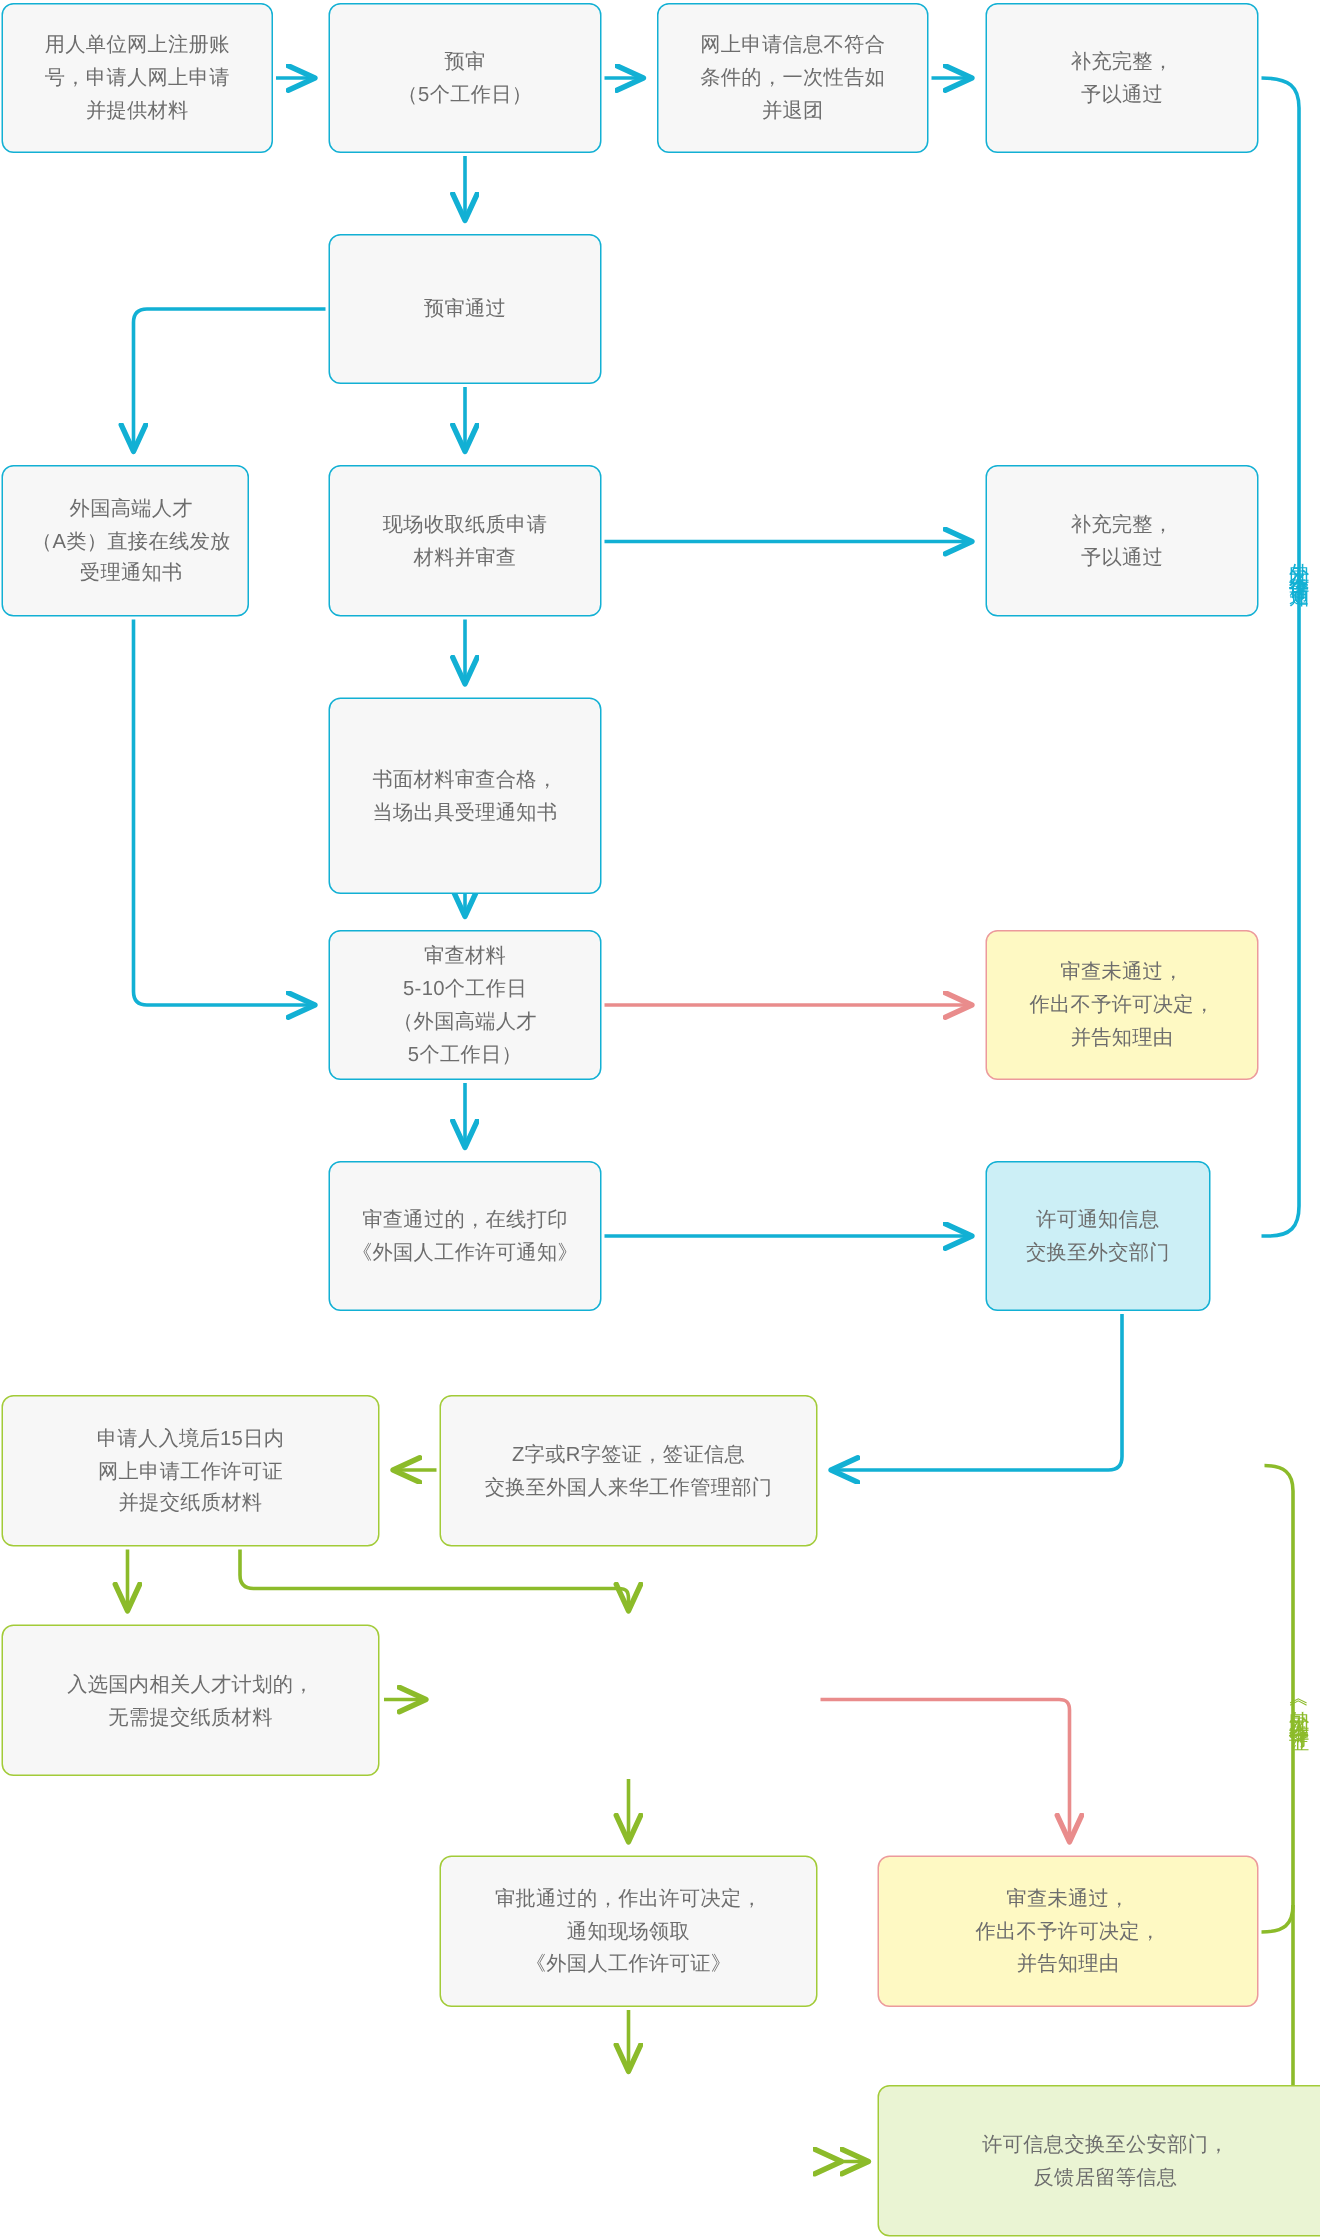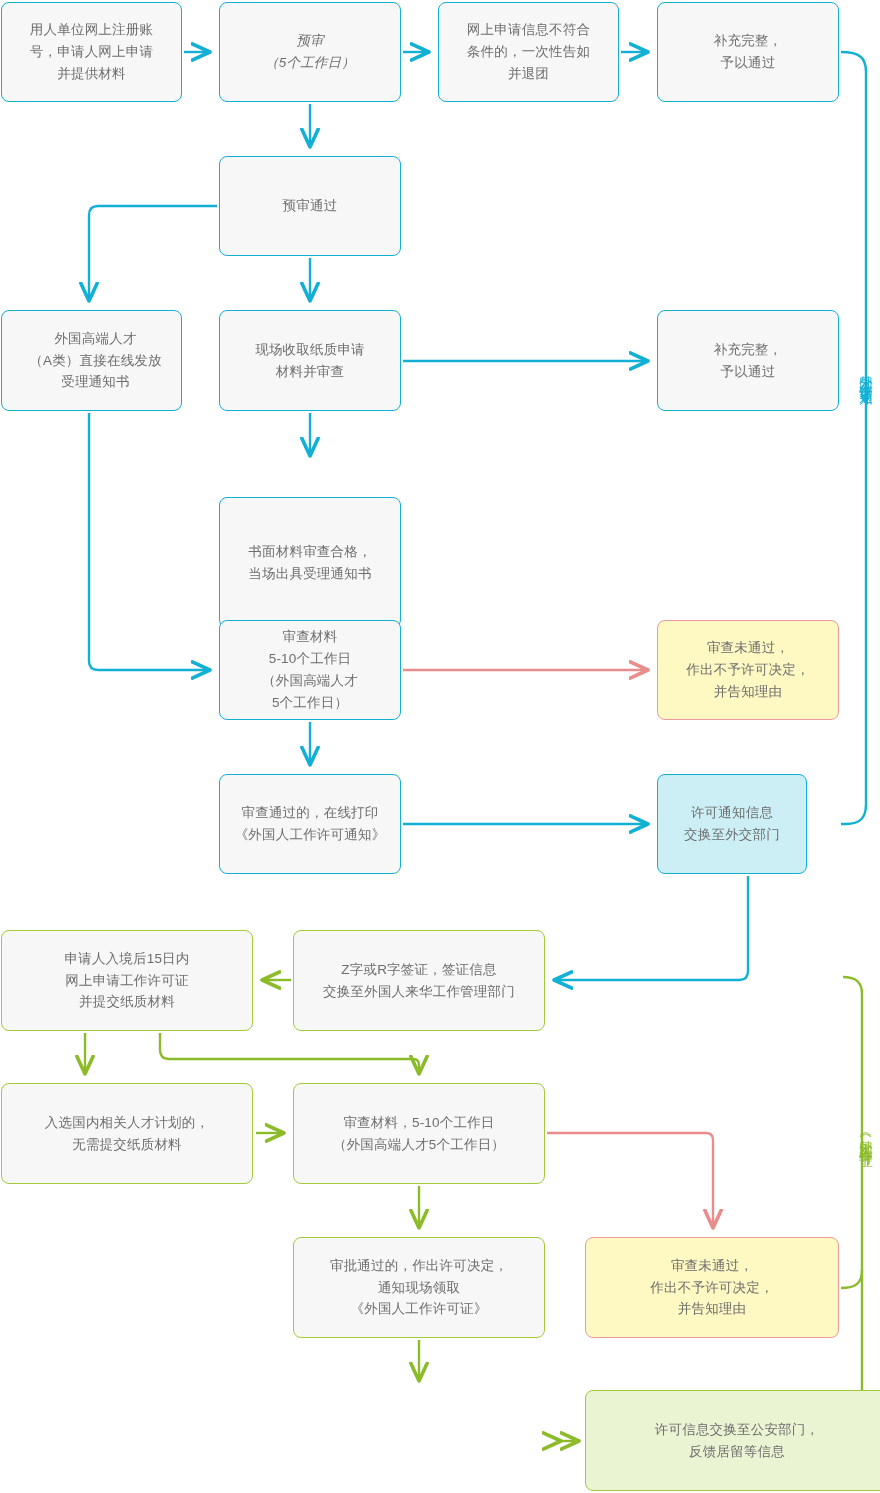--- a/index.html
+++ b/index.html
@@ -110,57 +110,55 @@
       <path stroke="#8cbb2a" marker-end="url(#ar-green)" marker-start="url(#ar-green)" d="M560,1441 L578,1441"></path>
 
       <path stroke="#8cbb2a" d="M841,1288 C856,1288 862,1283 862,1270 L862,994 C862,982 856,977 843,977"></path>
       <path stroke="#8cbb2a" d="M841,1441 C856,1441 862,1436 862,1423 L862,1270"></path>
     </g>
   </svg>
 
   <div class="node n-cyan" style="left:1px;top:2px;width:181px;height:100px;">用人单位网上注册账
 号，申请人网上申请
 并提供材料</div>
-  <div class="node n-cyan" style="left:219px;top:2px;width:182px;height:100px;font-style:italic;">预审
+  <div class="node n-cyan" style="left:219px;top:2px;width:182px;height:100px;">预审
 （5个工作日）</div>
   <div class="node n-cyan" style="left:438px;top:2px;width:181px;height:100px;text-align:center;">网上申请信息不符合
 条件的，一次性告如
 并退团</div>
   <div class="node n-cyan" style="left:657px;top:2px;width:182px;height:100px;">补充完整，
 予以通过</div>
   <div class="node n-cyan" style="left:219px;top:156px;width:182px;height:100px;">预审通过</div>
-  <div class="node n-cyan" style="left:1px;top:310px;width:181px;height:101px;padding-left:16px;">外国高端人才
+  <div class="node n-cyan" style="left:1px;top:310px;width:165px;height:101px;padding-left:16px;">外国高端人才
 （A类）直接在线发放
 受理通知书</div>
   <div class="node n-cyan" style="left:219px;top:310px;width:182px;height:101px;">现场收取纸质申请
 材料并审查</div>
   <div class="node n-cyan" style="left:657px;top:310px;width:182px;height:101px;">补充完整，
 予以通过</div>
-  <div class="node n-cyan" style="left:219px;top:465px;width:182px;height:131px;margin-top:32px;">书面材料审查合格，
+  <div class="node n-cyan" style="left:219px;top:465px;width:182px;height:131px;">书面材料审查合格，
 当场出具受理通知书</div>
   <div class="node n-cyan" style="left:219px;top:620px;width:182px;height:100px;">审查材料
 5-10个工作日
 （外国高端人才
 5个工作日）</div>
   <div class="node n-red" style="left:657px;top:620px;width:182px;height:100px;">审查未通过，
 作出不予许可决定，
 并告知理由</div>
   <div class="node n-cyan" style="left:219px;top:774px;width:182px;height:100px;">审查通过的，在线打印
 《外国人工作许可通知》</div>
   <div class="node n-cyanfill" style="left:657px;top:774px;width:150px;height:100px;">许可通知信息
 交换至外交部门</div>
   <div class="node n-green" style="left:1px;top:930px;width:252px;height:101px;">申请人入境后15日内
 网上申请工作许可证
 并提交纸质材料</div>
   <div class="node n-green" style="left:293px;top:930px;width:252px;height:101px;">Z字或R字签证，签证信息
 交换至外国人来华工作管理部门</div>
   <div class="node n-green" style="left:1px;top:1083px;width:252px;height:101px;">入选国内相关人才计划的，
 无需提交纸质材料</div>
-  <div class="node n-green" style="left:293px;top:1083px;width:252px;height:101px;">审查材料，5-10个工作日
-（外国高端人才5个工作日）</div>
   <div class="node n-green" style="left:293px;top:1237px;width:252px;height:101px;">审批通过的，作出许可决定，
 通知现场领取
 《外国人工作许可证》</div>
   <div class="node n-red" style="left:585px;top:1237px;width:254px;height:101px;">审查未通过，
 作出不予许可决定，
 并告知理由</div>
   <div class="node n-greenfill" style="left:585px;top:1390px;width:304px;height:101px;">许可信息交换至公安部门，
 反馈居留等信息</div>
 
   <div class="vlabel vl-cyan" style="left:859px;top:365px;">外国人工作许可通知</div>

